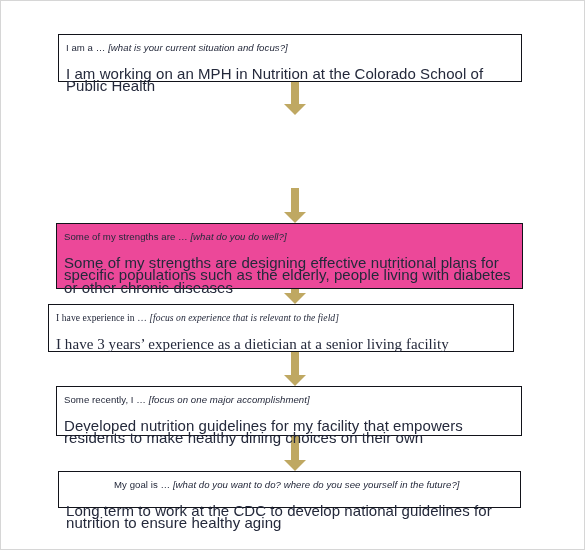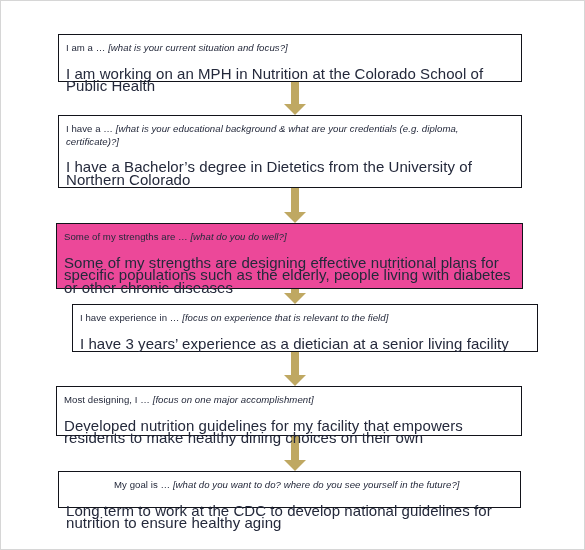--- a/index.html
+++ b/index.html
@@ -102,34 +102,30 @@
         <div class="head" style="top: 23px; border-top-color: rgb(191, 168, 98);"></div>
       </div>
       <div class="arrow" style="left: 283px; top: 435px; height: 35px;">
         <div class="shaft" style="height: 24px; background: rgb(191, 168, 98);"></div>
         <div class="head" style="top: 24px; border-top-color: rgb(191, 168, 98);"></div>
       </div>
       <div class="step" style="left: 57px; top: 33px; width: 464px; height: 48px; border-color: rgb(18, 19, 26); background: rgb(255, 255, 255);">
         <p class="prompt-line" style="color: rgb(36, 41, 59);"><span class="prompt-lead">I am a … </span><em class="prompt-hint">[what is your current situation and focus?]</em></p>
         <p class="answer-line" style="color: rgb(36, 41, 59);">I am working on an MPH in Nutrition at the Colorado School of Public Health</p>
       </div>
-      <div class="step" style="left: 57px; top: 114px; width: 464px; height: 73px; border-color: rgb(18, 19, 26); background: rgb(255, 255, 255);">
-        <p class="prompt-line" style="color: rgb(36, 41, 59);"><span class="prompt-lead">I have a … </span><em class="prompt-hint">[what is your educational background &amp; what are your credentials (e.g. diploma, certificate)?]</em></p>
-        <p class="answer-line" style="color: rgb(36, 41, 59);">I have a Bachelor’s degree in Dietetics from the University of Northern Colorado</p>
-      </div>
       <div class="step" style="left: 55px; top: 222px; width: 467px; height: 66px; border-color: rgb(18, 19, 26); background: #ec4899;">
         <p class="prompt-line" style="color: rgb(36, 41, 59);"><span class="prompt-lead">Some of my strengths are … </span><em class="prompt-hint">[what do you do well?]</em></p>
         <p class="answer-line" style="color: rgb(36, 41, 59);">Some of my strengths are designing effective nutritional plans for specific populations such as the elderly, people living with diabetes or other chronic diseases</p>
       </div>
-      <div class="step" style="left: 71px; top: 303px; width: 466px; height: 48px; border-color: rgb(18, 19, 26); background: rgb(255, 255, 255);">
+      <div class="step" style="left: 47px; top: 303px; width: 466px; height: 48px; border-color: rgb(18, 19, 26); background: rgb(255, 255, 255); font-family: Liberation Serif, serif;">
         <p class="prompt-line" style="color: rgb(36, 41, 59);"><span class="prompt-lead">I have experience in … </span><em class="prompt-hint">[focus on experience that is relevant to the field]</em></p>
         <p class="answer-line" style="color: rgb(36, 41, 59);">I have 3 years’ experience as a dietician at a senior living facility</p>
       </div>
       <div class="step" style="left: 55px; top: 385px; width: 466px; height: 50px; border-color: rgb(18, 19, 26); background: rgb(255, 255, 255);">
-        <p class="prompt-line" style="color: rgb(36, 41, 59);"><span class="prompt-lead">Most designing, I … </span><em class="prompt-hint">[focus on one major accomplishment]</em></p>
+        <p class="prompt-line" style="color: rgb(36, 41, 59);"><span class="prompt-lead">Some recently, I … </span><em class="prompt-hint">[focus on one major accomplishment]</em></p>
         <p class="answer-line" style="color: rgb(36, 41, 59);">Developed nutrition guidelines for my facility that empowers residents to make healthy dining choices on their own</p>
       </div>
       <div class="step" style="left: 57px; top: 470px; width: 463px; height: 37px; border-color: rgb(18, 19, 26); background: rgb(255, 255, 255);">
         <p class="prompt-line" style="color: rgb(36, 41, 59); padding-left: 48px;"><span class="prompt-lead">My goal is … </span><em class="prompt-hint">[what do you want to do? where do you see yourself in the future?]</em></p>
         <p class="answer-line" style="color: rgb(36, 41, 59);">Long term to work at the CDC to develop national guidelines for nutrition to ensure healthy aging</p>
       </div>
     </div>
 </div>
 
 </body></html>

